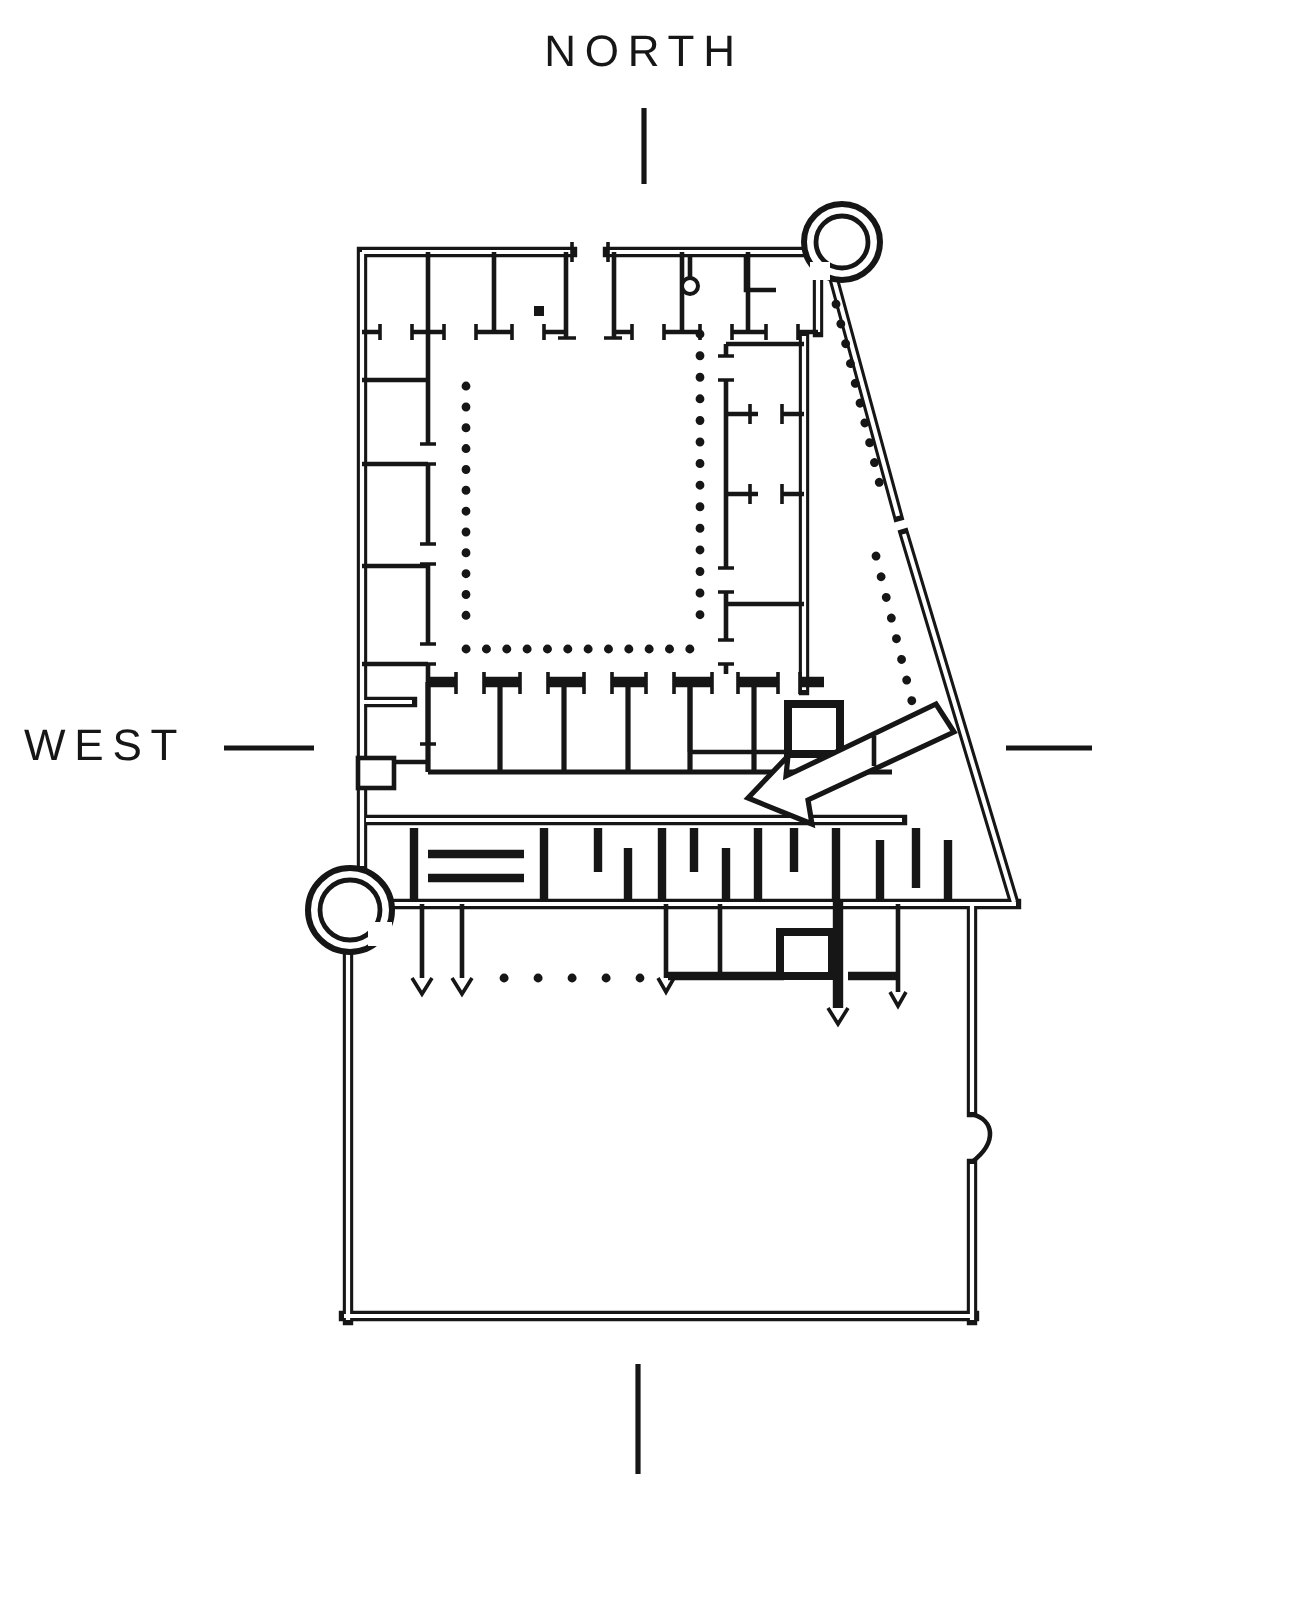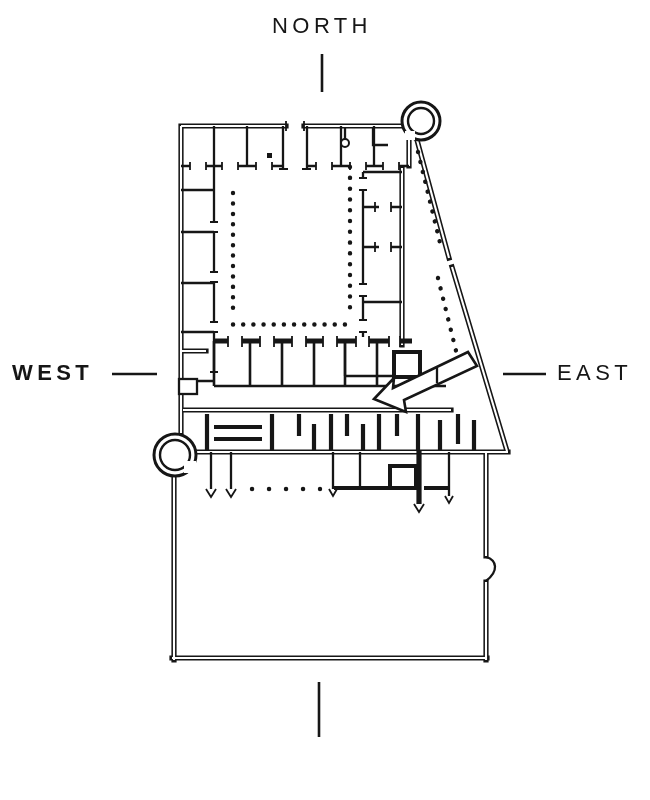--- a/index.html
+++ b/index.html
@@ -3,21 +3,21 @@
 <meta charset="utf-8">
 <style>
   html,body{margin:0;padding:0;background:#ffffff;}
   #canvas{position:relative;width:650px;height:800px;background:#ffffff;overflow:hidden;
           font-family:"Liberation Sans",sans-serif;}
   #plan-svg{position:absolute;left:0;top:0;}
   .compass-label{position:absolute;font-size:22px;line-height:1;letter-spacing:.2em;
                  color:#161616;font-weight:500;white-space:nowrap;}
   .lbl-north{left:322px;top:15px;transform:translateX(-50%);}
   .lbl-south{left:323px;top:749px;transform:translateX(-50%);}
-  .lbl-west{left:12px;top:362px;font-weight:bold;}
+  .lbl-west{left:12px;top:362px;}
   .lbl-east{left:557px;top:362px;}
   
   .dw  {stroke:#161616;stroke-width:5.2;fill:none;stroke-linecap:square;}
   .dwi {stroke:#ffffff;stroke-width:2.1;fill:none;stroke-linecap:butt;}
   .w2  {stroke:#161616;stroke-width:2.3;fill:none;}
   .w3  {stroke:#161616;stroke-width:2.6;fill:none;}
   .w4  {stroke:#161616;stroke-width:4.2;fill:none;}
   .w5  {stroke:#161616;stroke-width:5.2;fill:none;}
   .tick{stroke:#161616;stroke-width:1.8;fill:none;}
   .ctick{stroke:#161616;stroke-width:2.6;fill:none;}
@@ -143,14 +143,13 @@
     <path class="w2" d="M486,557 C497,560 499,571 486,581" stroke-width="2.4"></path>
 
     <path class="ctick" d="M322,54 V92"></path>
     <path class="ctick" d="M112,374 H157"></path>
     <path class="ctick" d="M503,374 H546"></path>
     <path class="ctick" d="M319,682 V737"></path>
   </svg>
 
   <div class="compass-label lbl-north">NORTH</div>
   <div class="compass-label lbl-west">WEST</div>
-  <div class="compass-label lbl-east">EAST</div>
 </div>
 
 </body></html>

